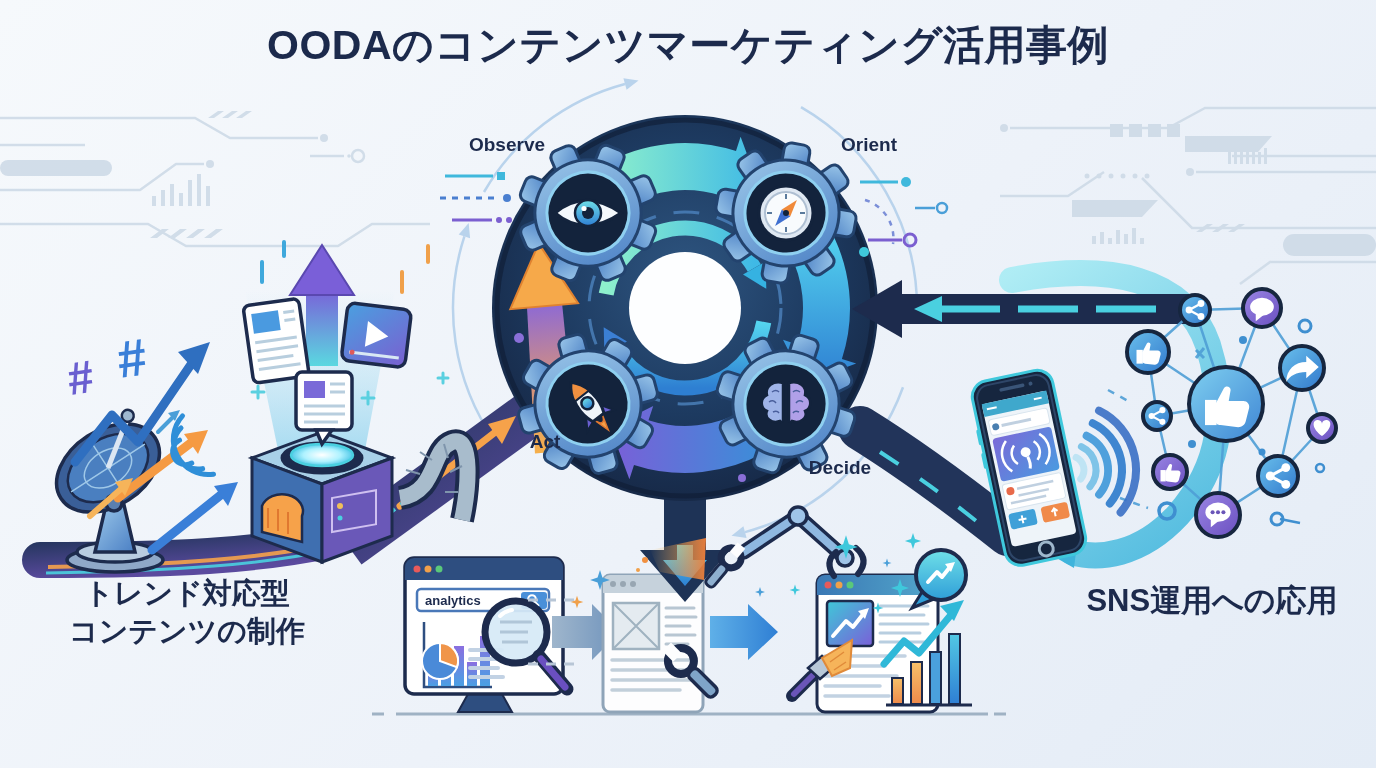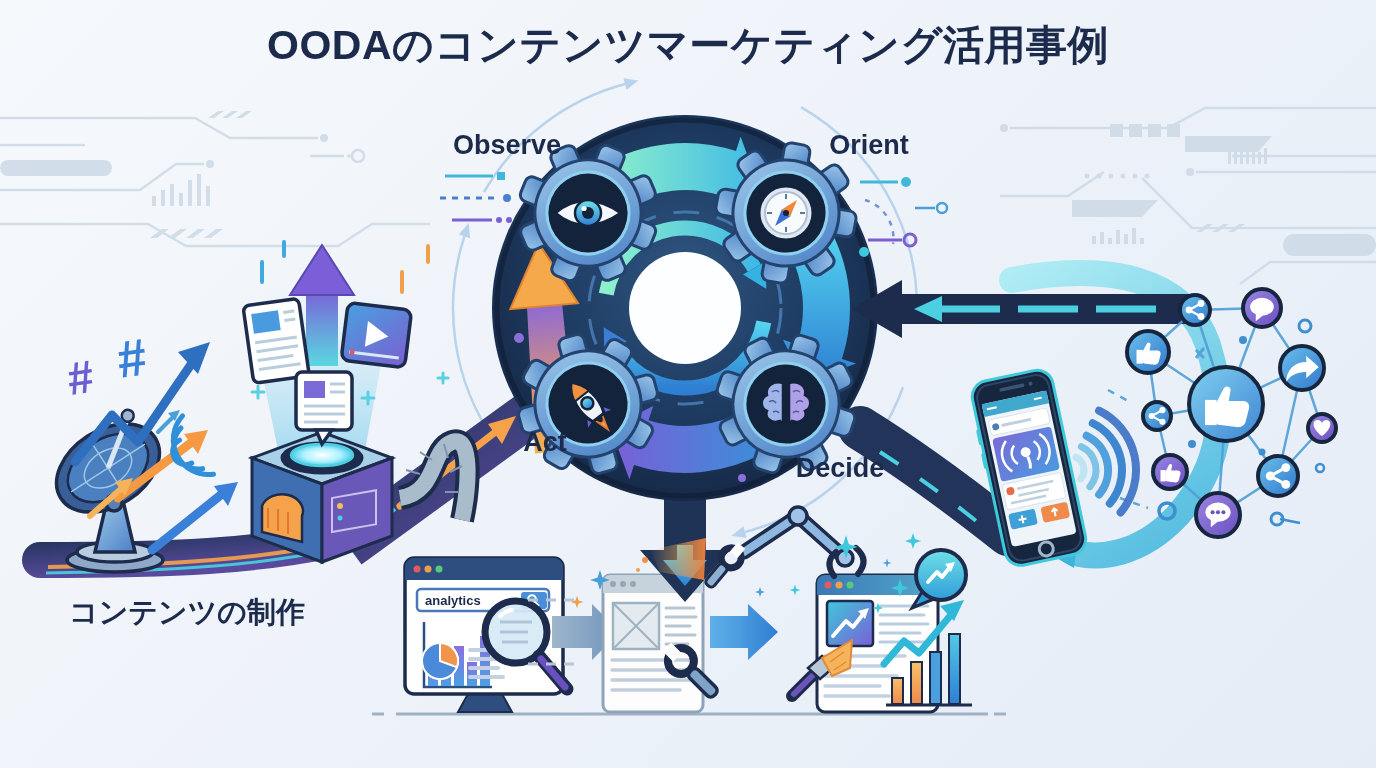--- a/index.html
+++ b/index.html
@@ -2,21 +2,21 @@
 <html><head>
 <meta charset="utf-8">
 <style>
   html,body{margin:0;padding:0;background:#dfe7f0;}
   .stage{position:relative;width:1376px;height:768px;overflow:hidden;
     background:linear-gradient(135deg,#f6f9fc 0%,#edf2f9 55%,#e4ecf6 100%);
     font-family:"Liberation Sans","DejaVu Sans",sans-serif;}
   .stage svg{position:absolute;left:0;top:0;}
   .lbl{position:absolute;transform:translate(-50%,-50%);color:#1c2a4c;white-space:nowrap;text-align:center;}
   .title{top:45px;left:688px;font-size:41px;font-weight:800;letter-spacing:.5px;}
-  .ooda-lbl{font-size:27px;font-weight:800;}
+  .ooda-lbl{font-size:19px;font-weight:800;}
   .cap{font-weight:800;text-align:center;}
   .cap-trend{top:613px;left:187px;font-size:29px;line-height:1.3;}
   .cap-improve{top:740px;left:690px;font-size:30px;}
   .cap-sns{top:601px;left:1212px;font-size:31px;font-weight:700;}
 </style>
 </head>
 <body>
 
 <div class="stage">
 <svg width="1376" height="768" viewBox="0 0 1376 768">
@@ -673,15 +673,17 @@
   </g>
 </g>
 </svg>
 
 <div class="lbl title">OODAのコンテンツマーケティング活用事例</div>
 <div class="lbl ooda-lbl" style="top:145px;left:507px">Observe</div>
 <div class="lbl ooda-lbl" style="top:145px;left:869px">Orient</div>
 <div class="lbl ooda-lbl" style="top:442px;left:545px">Act</div>
 <div class="lbl ooda-lbl" style="top:468px;left:840px">Decide</div>
 <div class="lbl cap cap-trend">
+  <span style="display:block">トレンド対応型</span>
   <span style="display:block">コンテンツの制作</span>
 </div>
+<div class="lbl cap cap-sns">SNS運用への応用</div>
 </div>
 
 </body></html>

